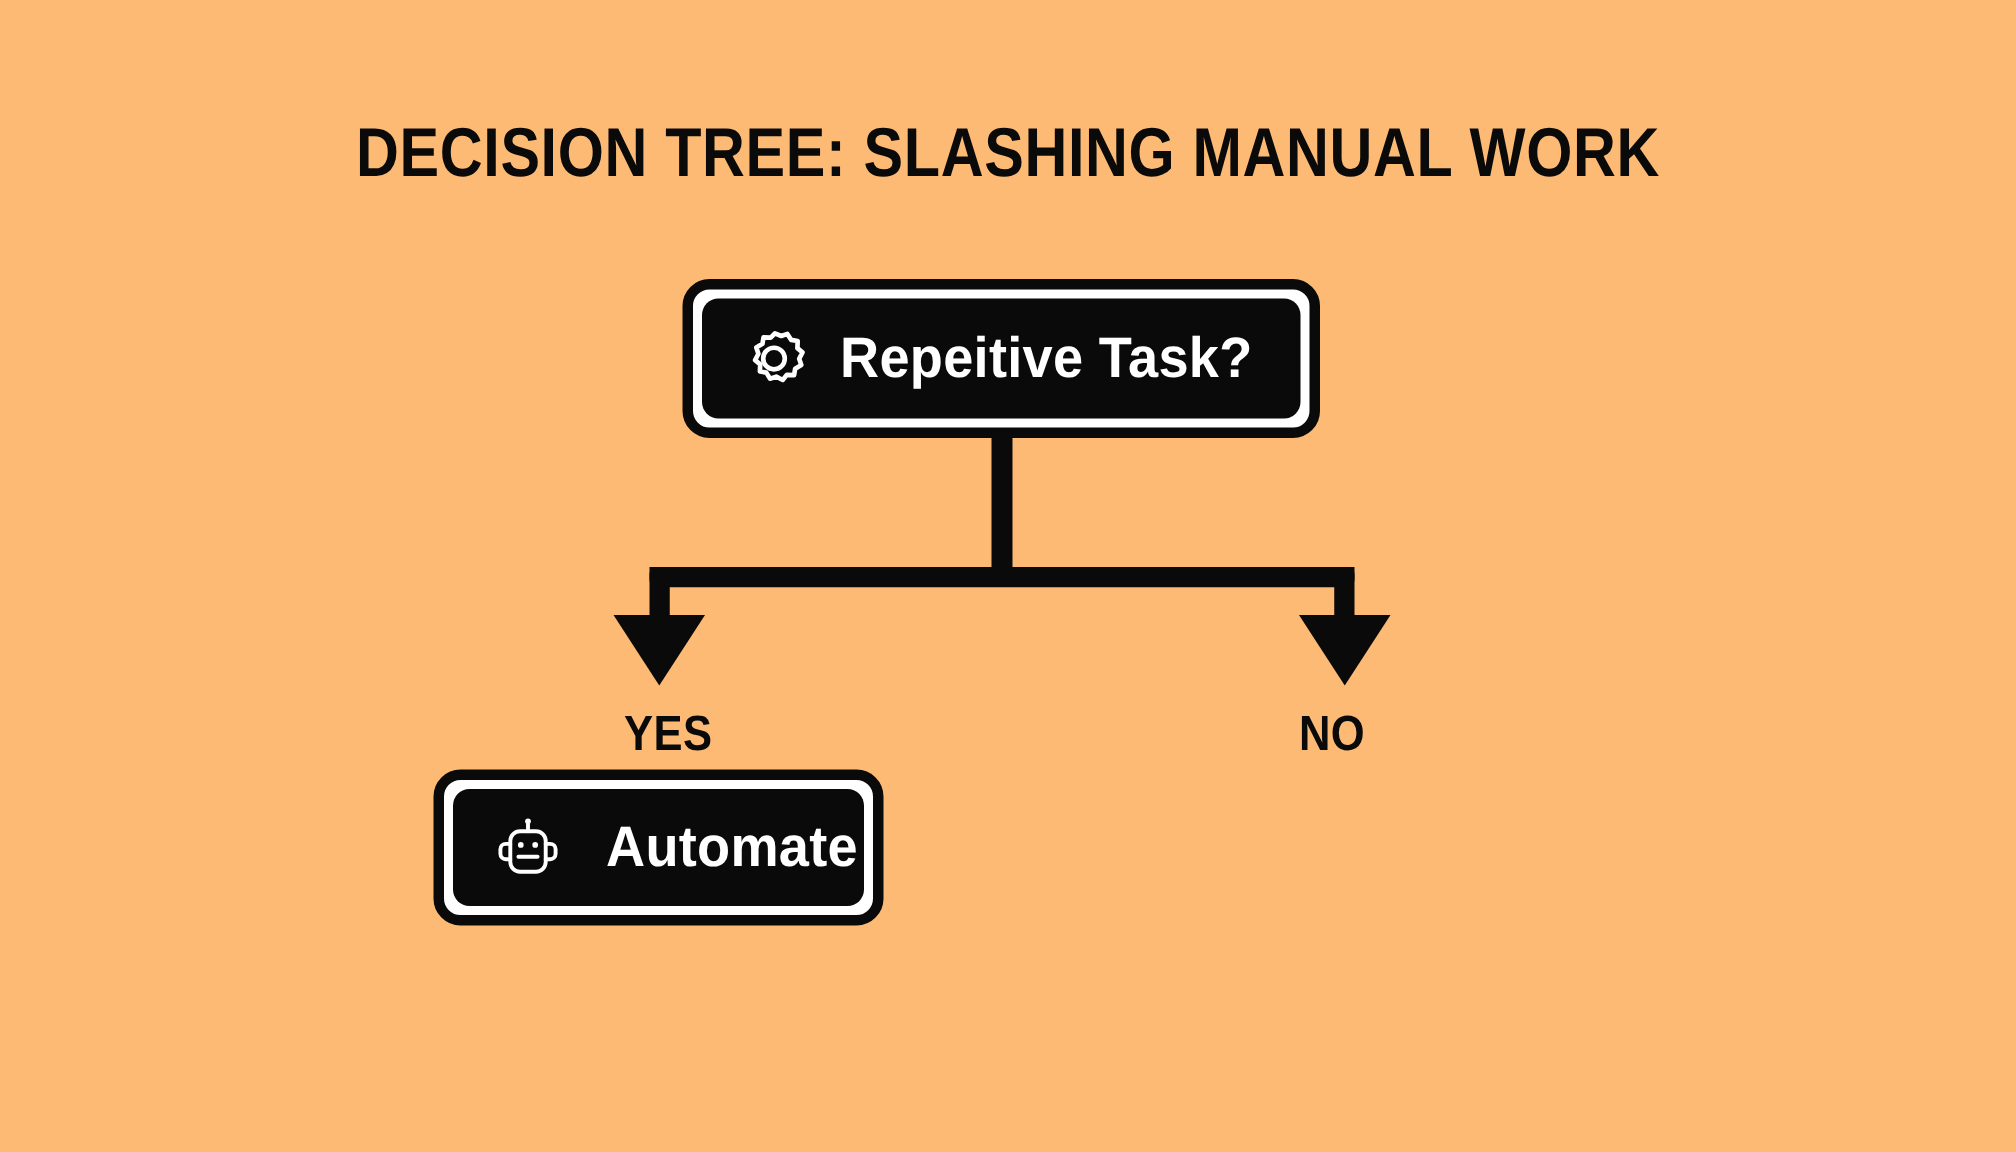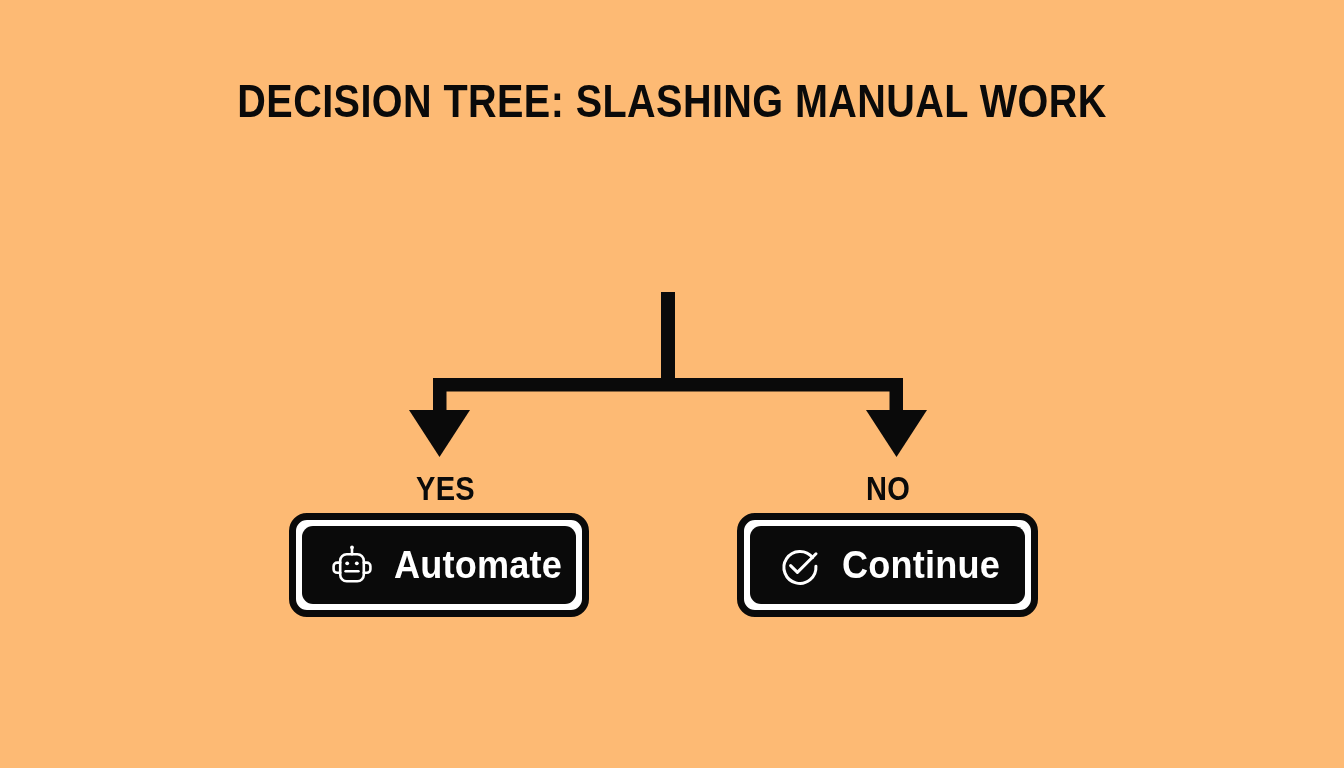--- a/index.html
+++ b/index.html
@@ -51,21 +51,21 @@
   }
   .node-inner {
     width: 100%;
     height: 100%;
     box-sizing: border-box;
     background: #0a0a0a;
     border-radius: 11px;
     display: flex;
     align-items: center;
     justify-content: flex-start;
-    gap: 18px;
+    gap: 28px;
     padding-left: 26px;
   }
   .node-label {
     color: #ffffff;
     font-family: "Liberation Sans", sans-serif;
     font-weight: 700;
     font-size: 38px;
     letter-spacing: 0.2px;
     transform: scaleX(0.95);
     transform-origin: left center;
@@ -142,20 +142,39 @@
     <rect x="889.5" y="378" width="13.5" height="34" fill="#0a0a0a"></rect>
 
     <polygon points="409,410 470,410 439.5,457" fill="#0a0a0a"></polygon>
 
     <polygon points="866,410 927,410 896.5,457" fill="#0a0a0a"></polygon>
   </svg>
 
   <div class="branch-label" id="label-yes">YES</div>
   <div class="branch-label" id="label-no">NO</div>
 
+  <div class="node" id="node-root">
+    <div class="node-inner">
+      <svg class="node-icon" width="48" height="48" viewBox="0 0 48 48" xmlns="http://www.w3.org/2000/svg">
+        <g fill="none" stroke="#ffffff" stroke-width="3.1" stroke-linejoin="round" stroke-linecap="round">
+          <path d="M24 5.2
+                   L28.3 7.0 L32.3 5.6 L34.9 9.6
+                   L39.2 10.3 L39.0 15.1 L42.4 17.9
+                   L40.2 22.2 L41.6 26.3 L37.5 28.8
+                   L36.8 33.1 L32.0 32.9 L29.2 36.3
+                   L24.9 34.1 L20.8 35.5 L18.3 31.4
+                   L14.0 30.7 L14.2 25.9 L10.8 23.1
+                   L13.0 18.8 L11.6 14.7 L15.7 12.2
+                   L16.4 7.9 L21.2 8.1 Z" transform="translate(0.6,2.0) scale(1.0)"></path>
+          <circle cx="24" cy="24" r="7.2"></circle>
+        </g>
+      </svg>
+      <span class="node-label">Repeitive Task?</span>
+    </div>
+  </div>
 
   <div class="node" id="node-automate">
     <div class="node-inner">
       <svg class="node-icon" width="48" height="48" viewBox="0 0 48 48" xmlns="http://www.w3.org/2000/svg">
         <g fill="none" stroke="#ffffff" stroke-width="2.6" stroke-linejoin="round" stroke-linecap="round">
 
           <circle cx="24" cy="6.5" r="1.9" fill="#ffffff" stroke="none"></circle>
 
           <line x1="24" y1="8.6" x2="24" y2="13.2"></line>
 
@@ -168,28 +187,14 @@
 
           <path d="M12.2 21.6 H9.2 a3.6 3.6 0 0 0 -3.6 3.6 v3.0 a3.6 3.6 0 0 0 3.6 3.6 h3.0"></path>
 
           <path d="M35.8 21.6 H38.8 a3.6 3.6 0 0 1 3.6 3.6 v3.0 a3.6 3.6 0 0 1 -3.6 3.6 h-3.0"></path>
         </g>
       </svg>
       <span class="node-label">Automate</span>
     </div>
   </div>
 
-  <div class="node" id="node-continue">
-    <div class="node-inner">
-      <svg class="node-icon" width="48" height="48" viewBox="0 0 48 48" xmlns="http://www.w3.org/2000/svg">
-        <g fill="none" stroke="#ffffff" stroke-width="3.0" stroke-linecap="round" stroke-linejoin="round">
-
-          <path d="M36.6 16.6
-                   a16 16 0 1 0 3.3 8.6"></path>
-
-          <path d="M14.6 24.6 L21.4 31.4 L40.0 12.8"></path>
-        </g>
-      </svg>
-      <span class="node-label">Continue</span>
-    </div>
-  </div>
 
 </div>
 
 </body></html>

